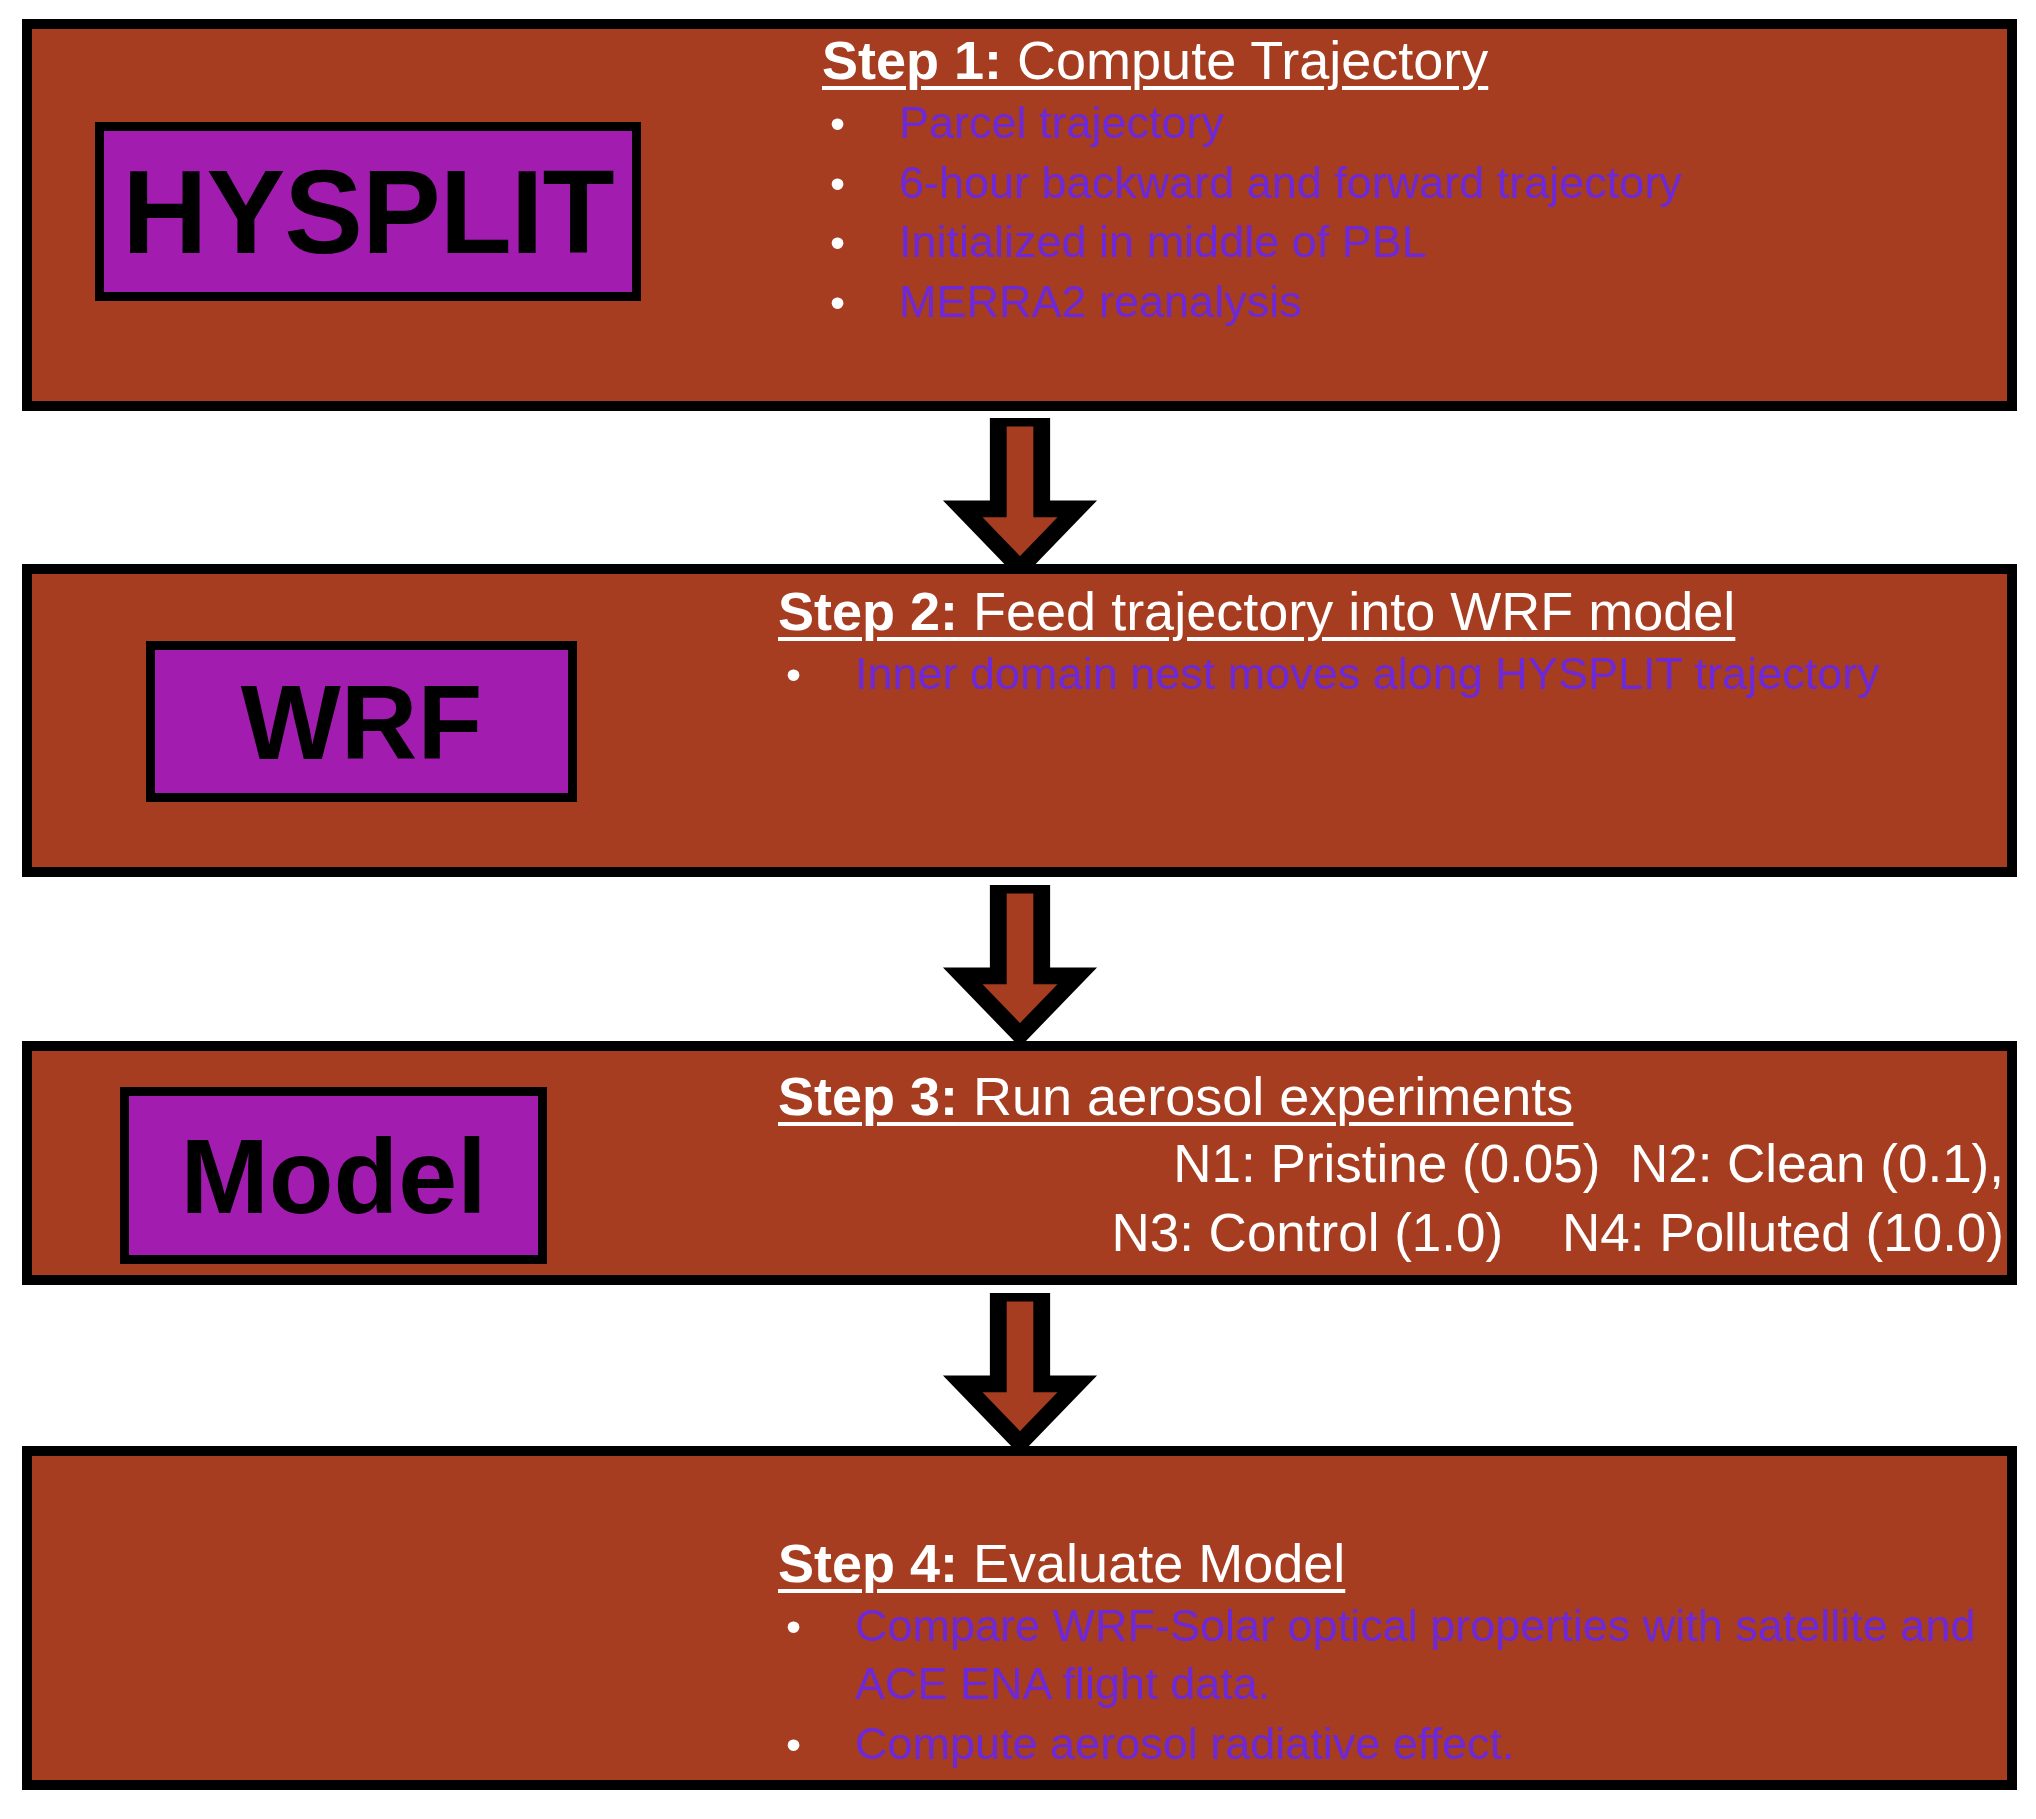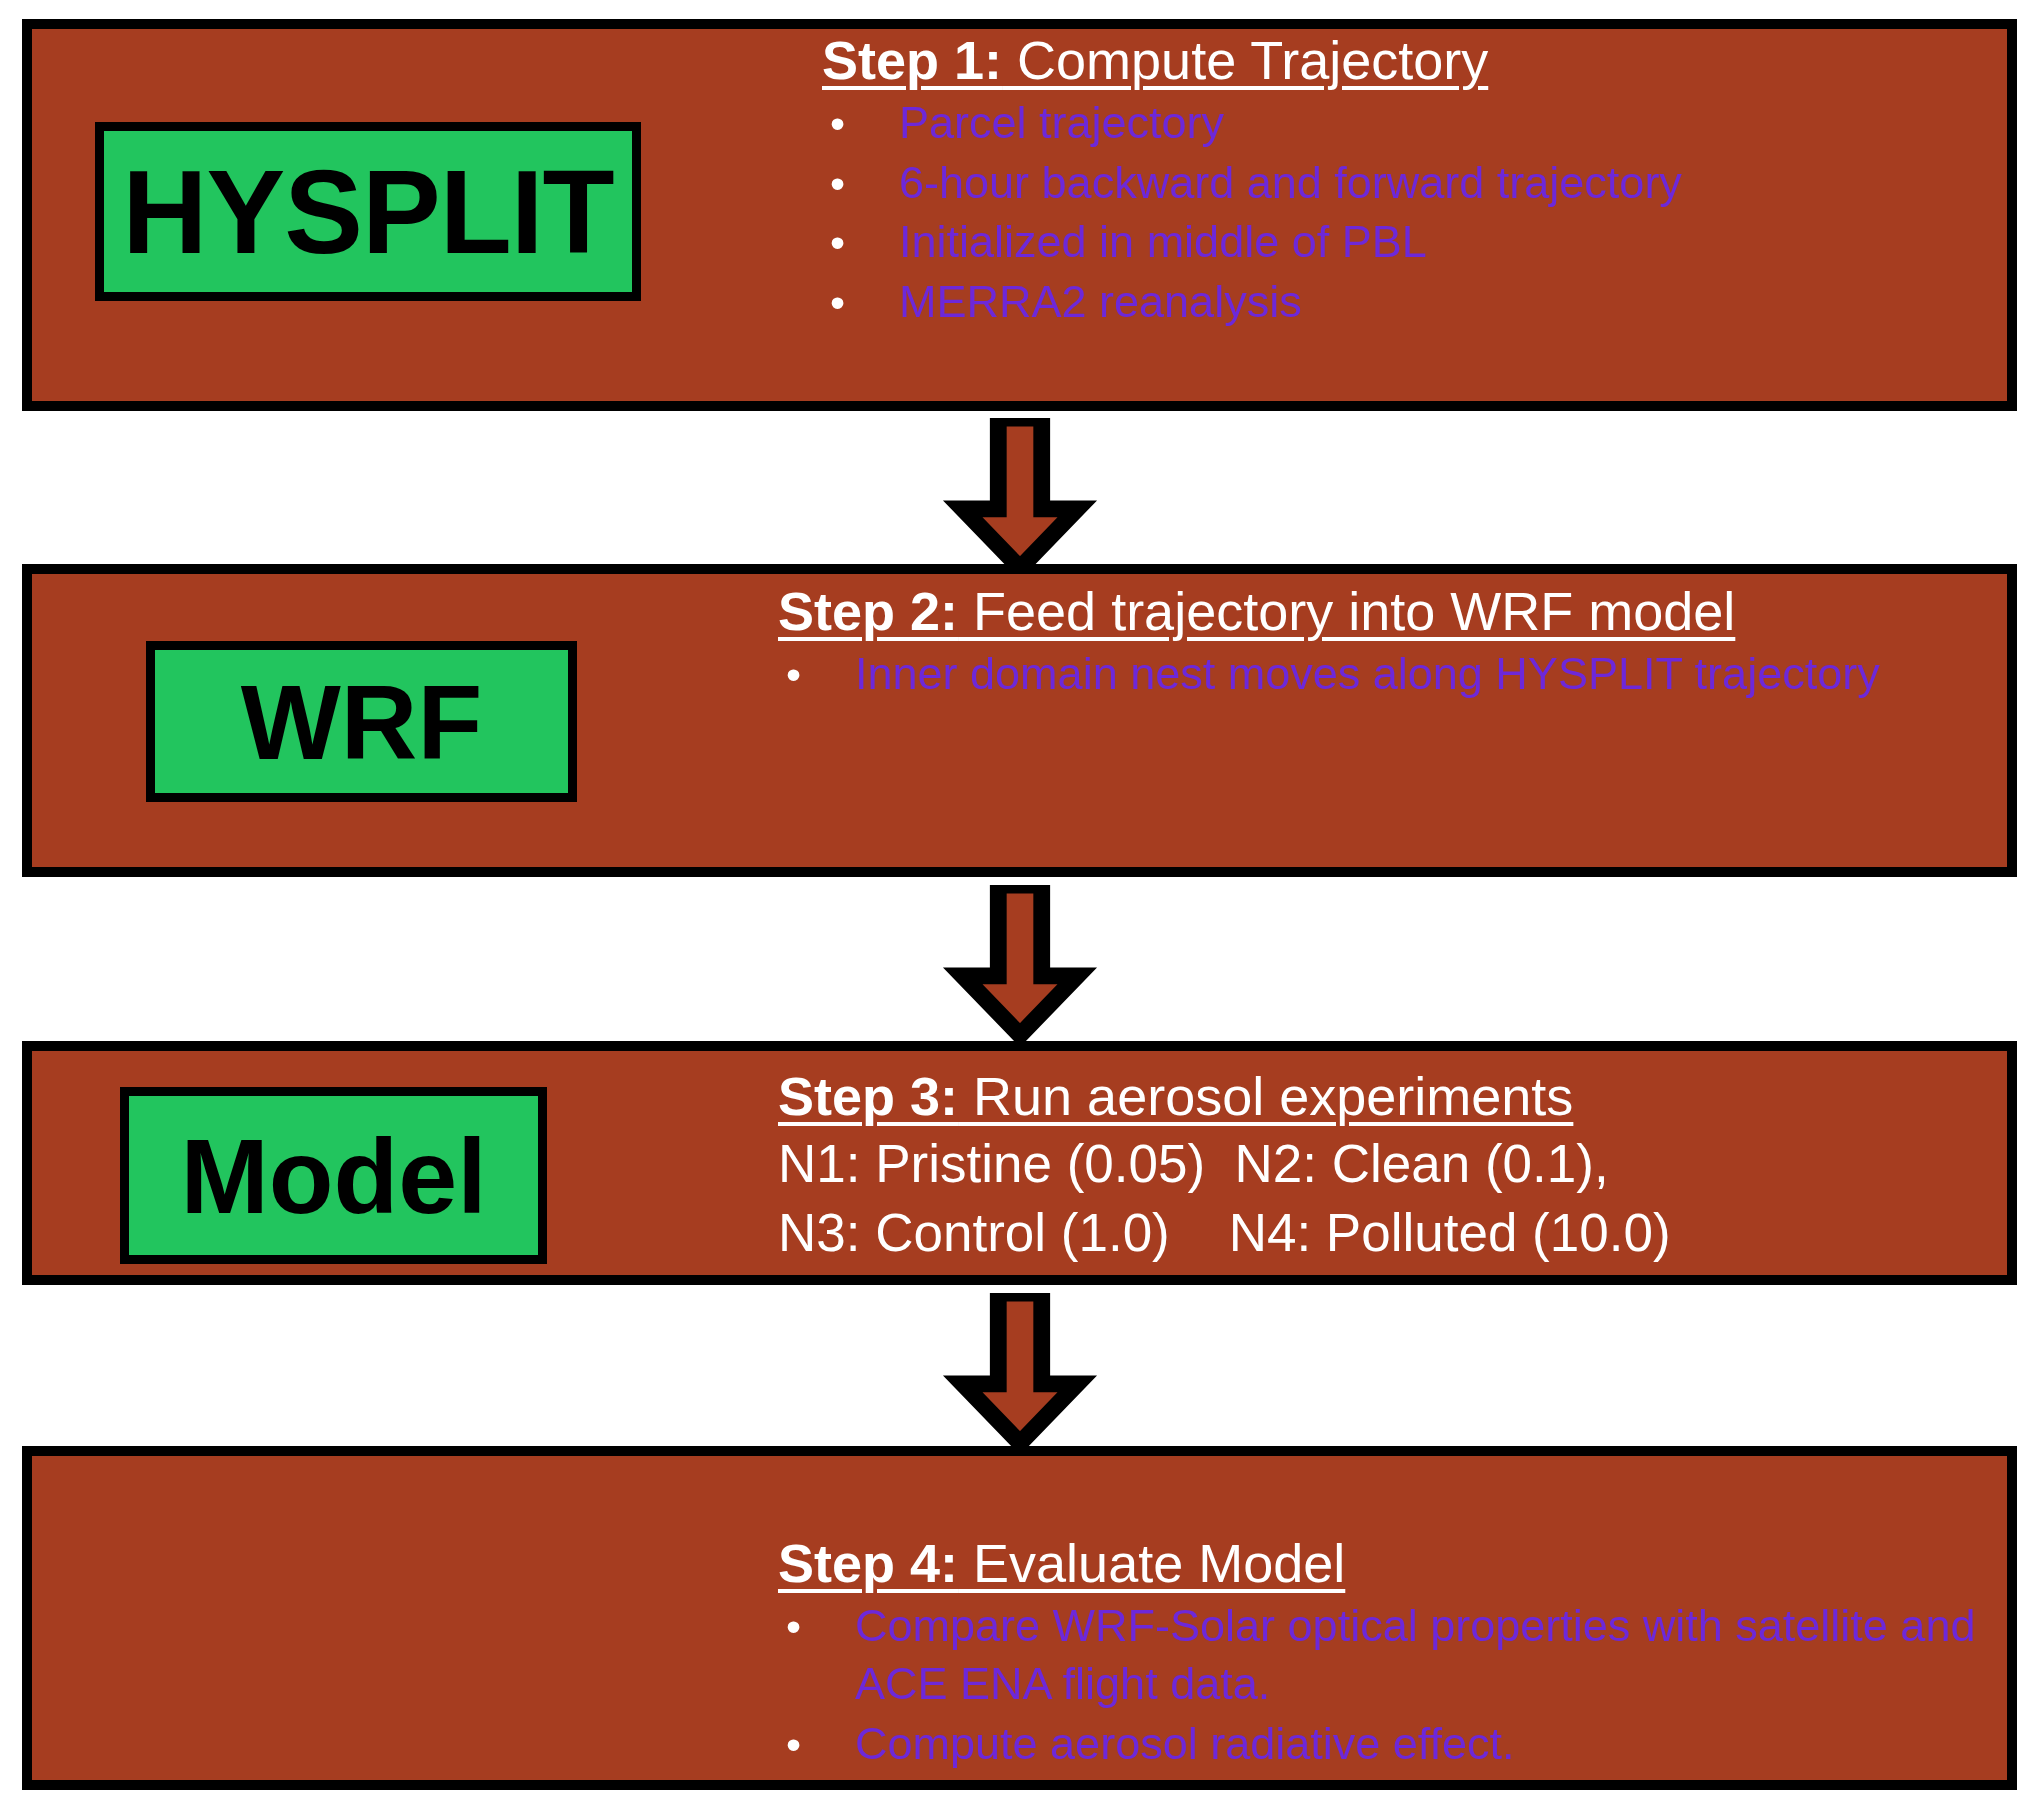--- a/index.html
+++ b/index.html
@@ -26,21 +26,21 @@
     border: 10.8px solid #000000;
     display: flex;
     flex-direction: row;
     align-items: flex-start;
   }
 
   
   .label-plate {
     position: absolute;
     box-sizing: border-box;
-    background: #22c55e;
+    background: #a21caf;
     border: 9.9px solid #000000;
     display: flex;
     align-items: center;
     justify-content: center;
     color: #000000;
     font-weight: bold;
     line-height: 1;
     white-space: nowrap;
   }
 
@@ -92,20 +92,21 @@
     line-height: 1.48;
     color: #FFFFFF;
   }
 
   .plain-lines p {
     margin: 0;
     color: #FFFFFF;
     font-size: 53px;
     line-height: 1.30;
     white-space: pre;
+    text-align: right;
   }
 
   
   .arrow {
     position: absolute;
   }
 </style>
 </head>
 <body>
 

